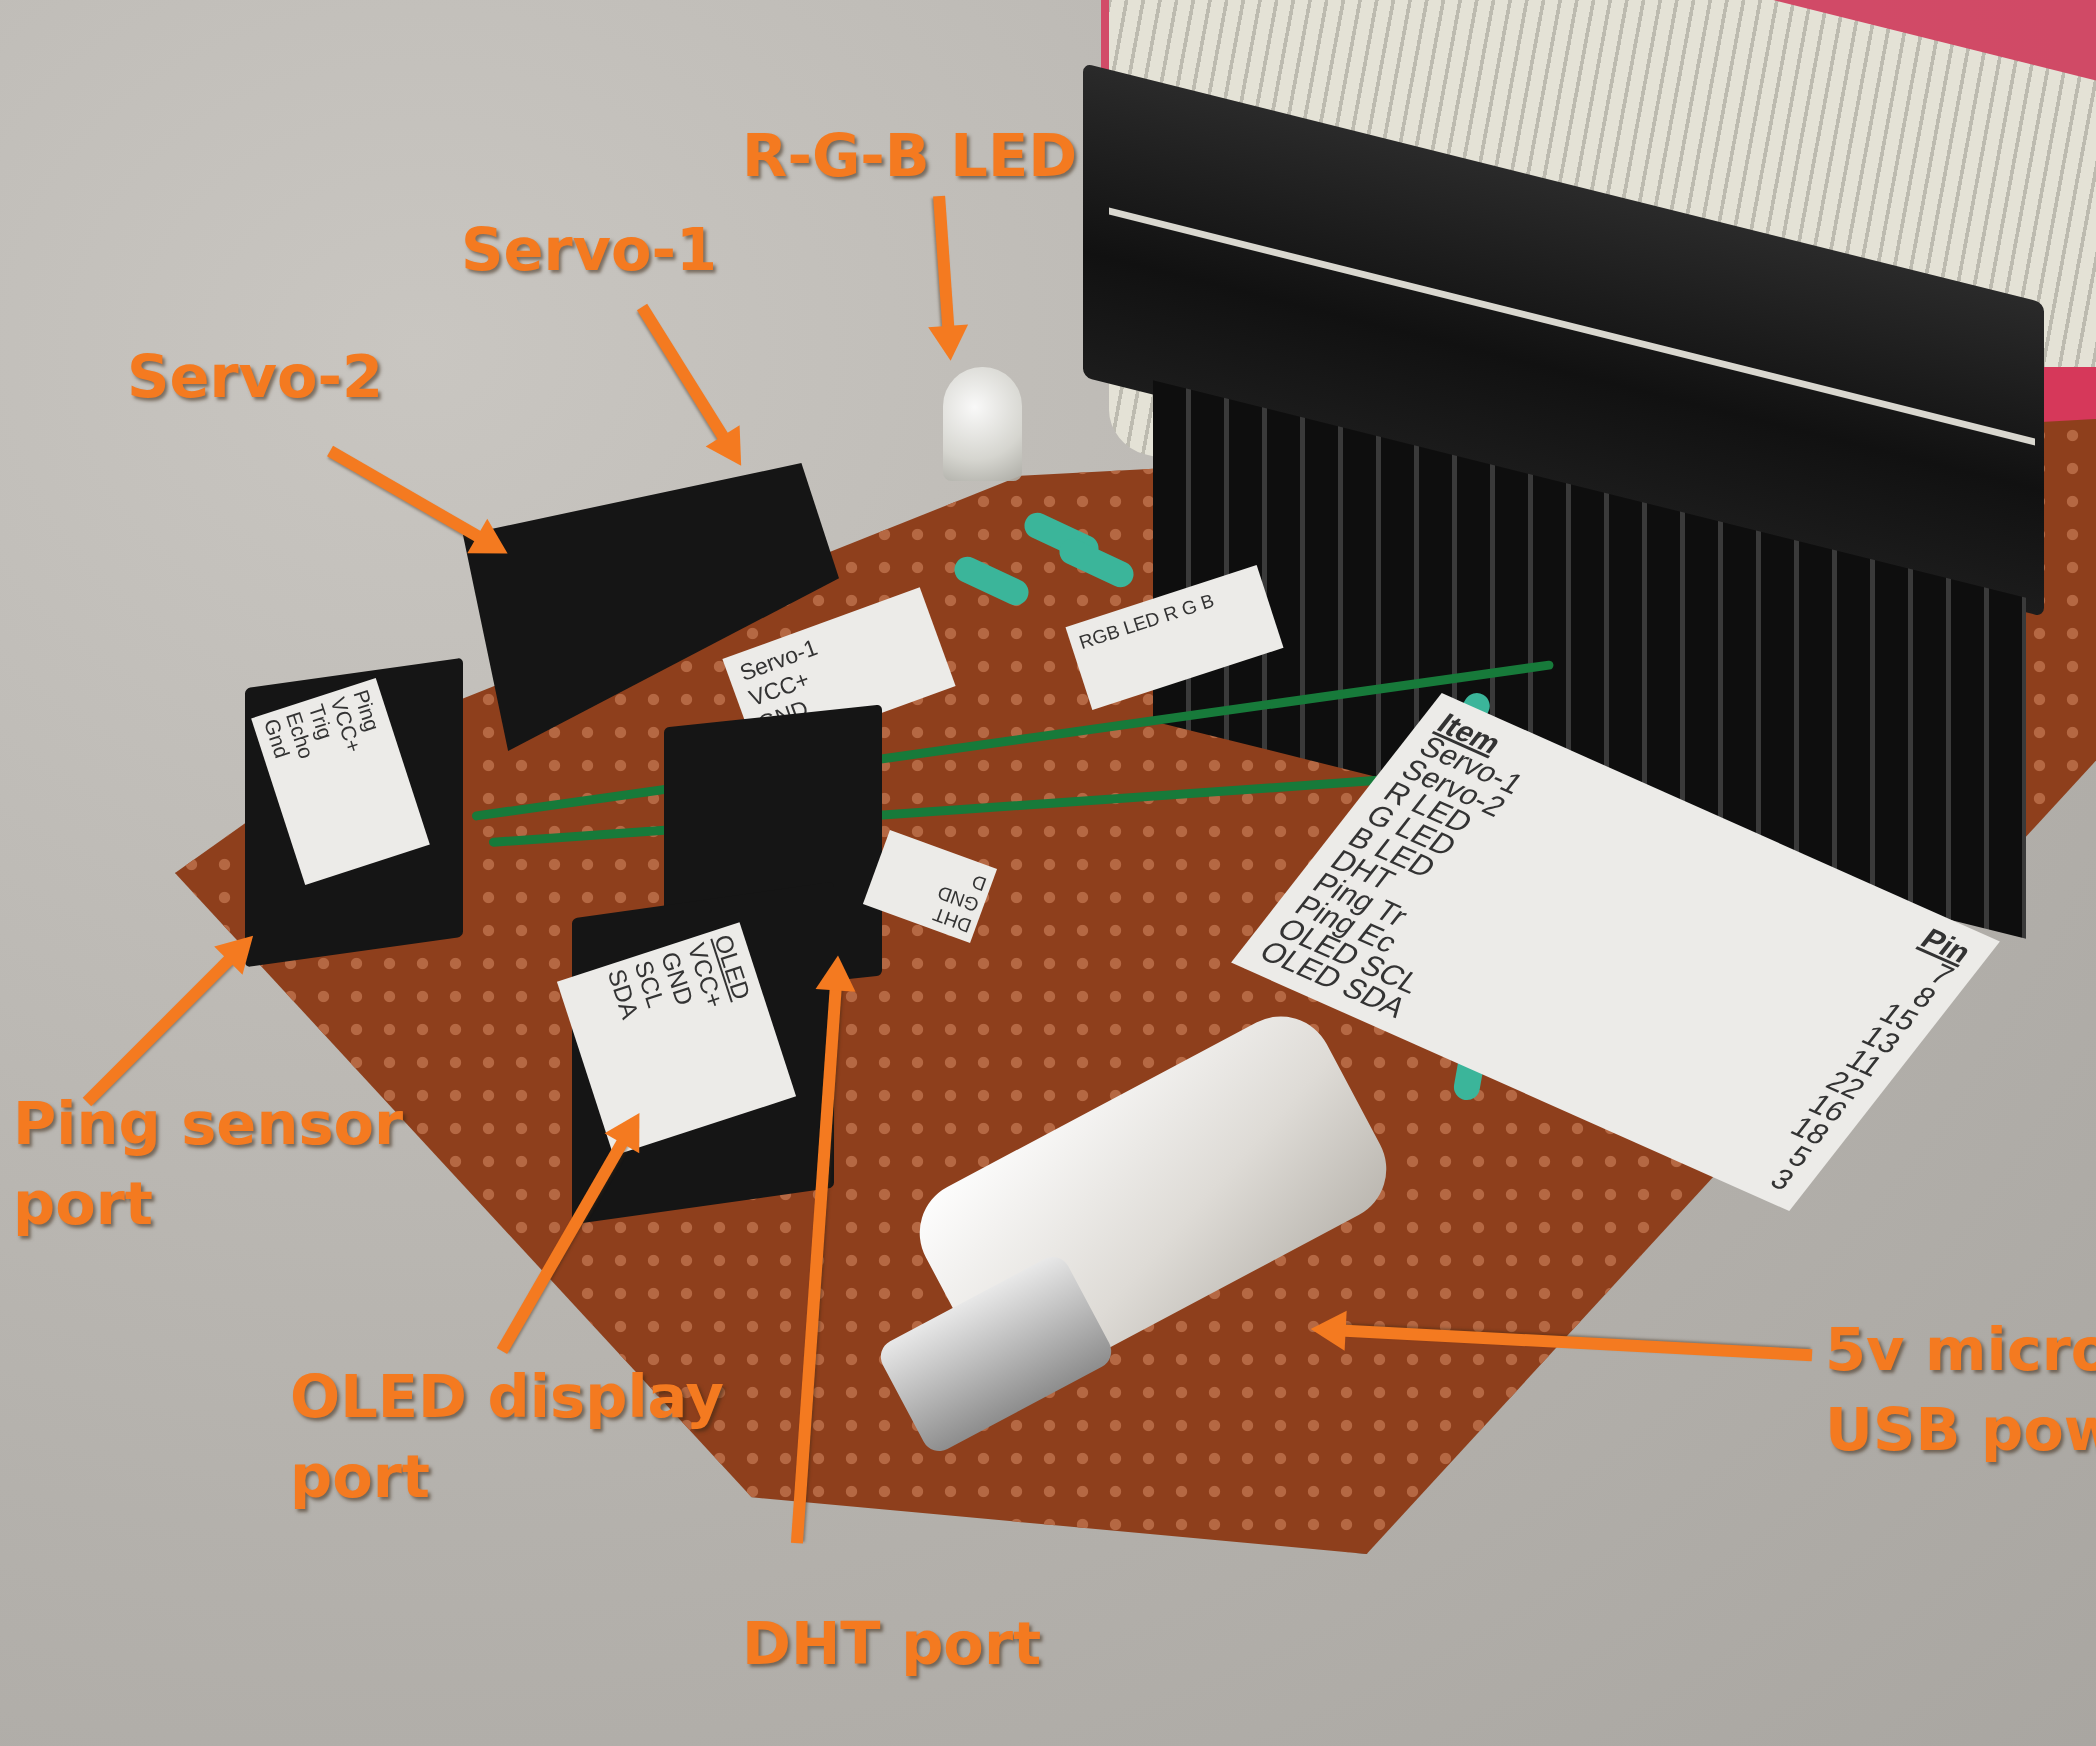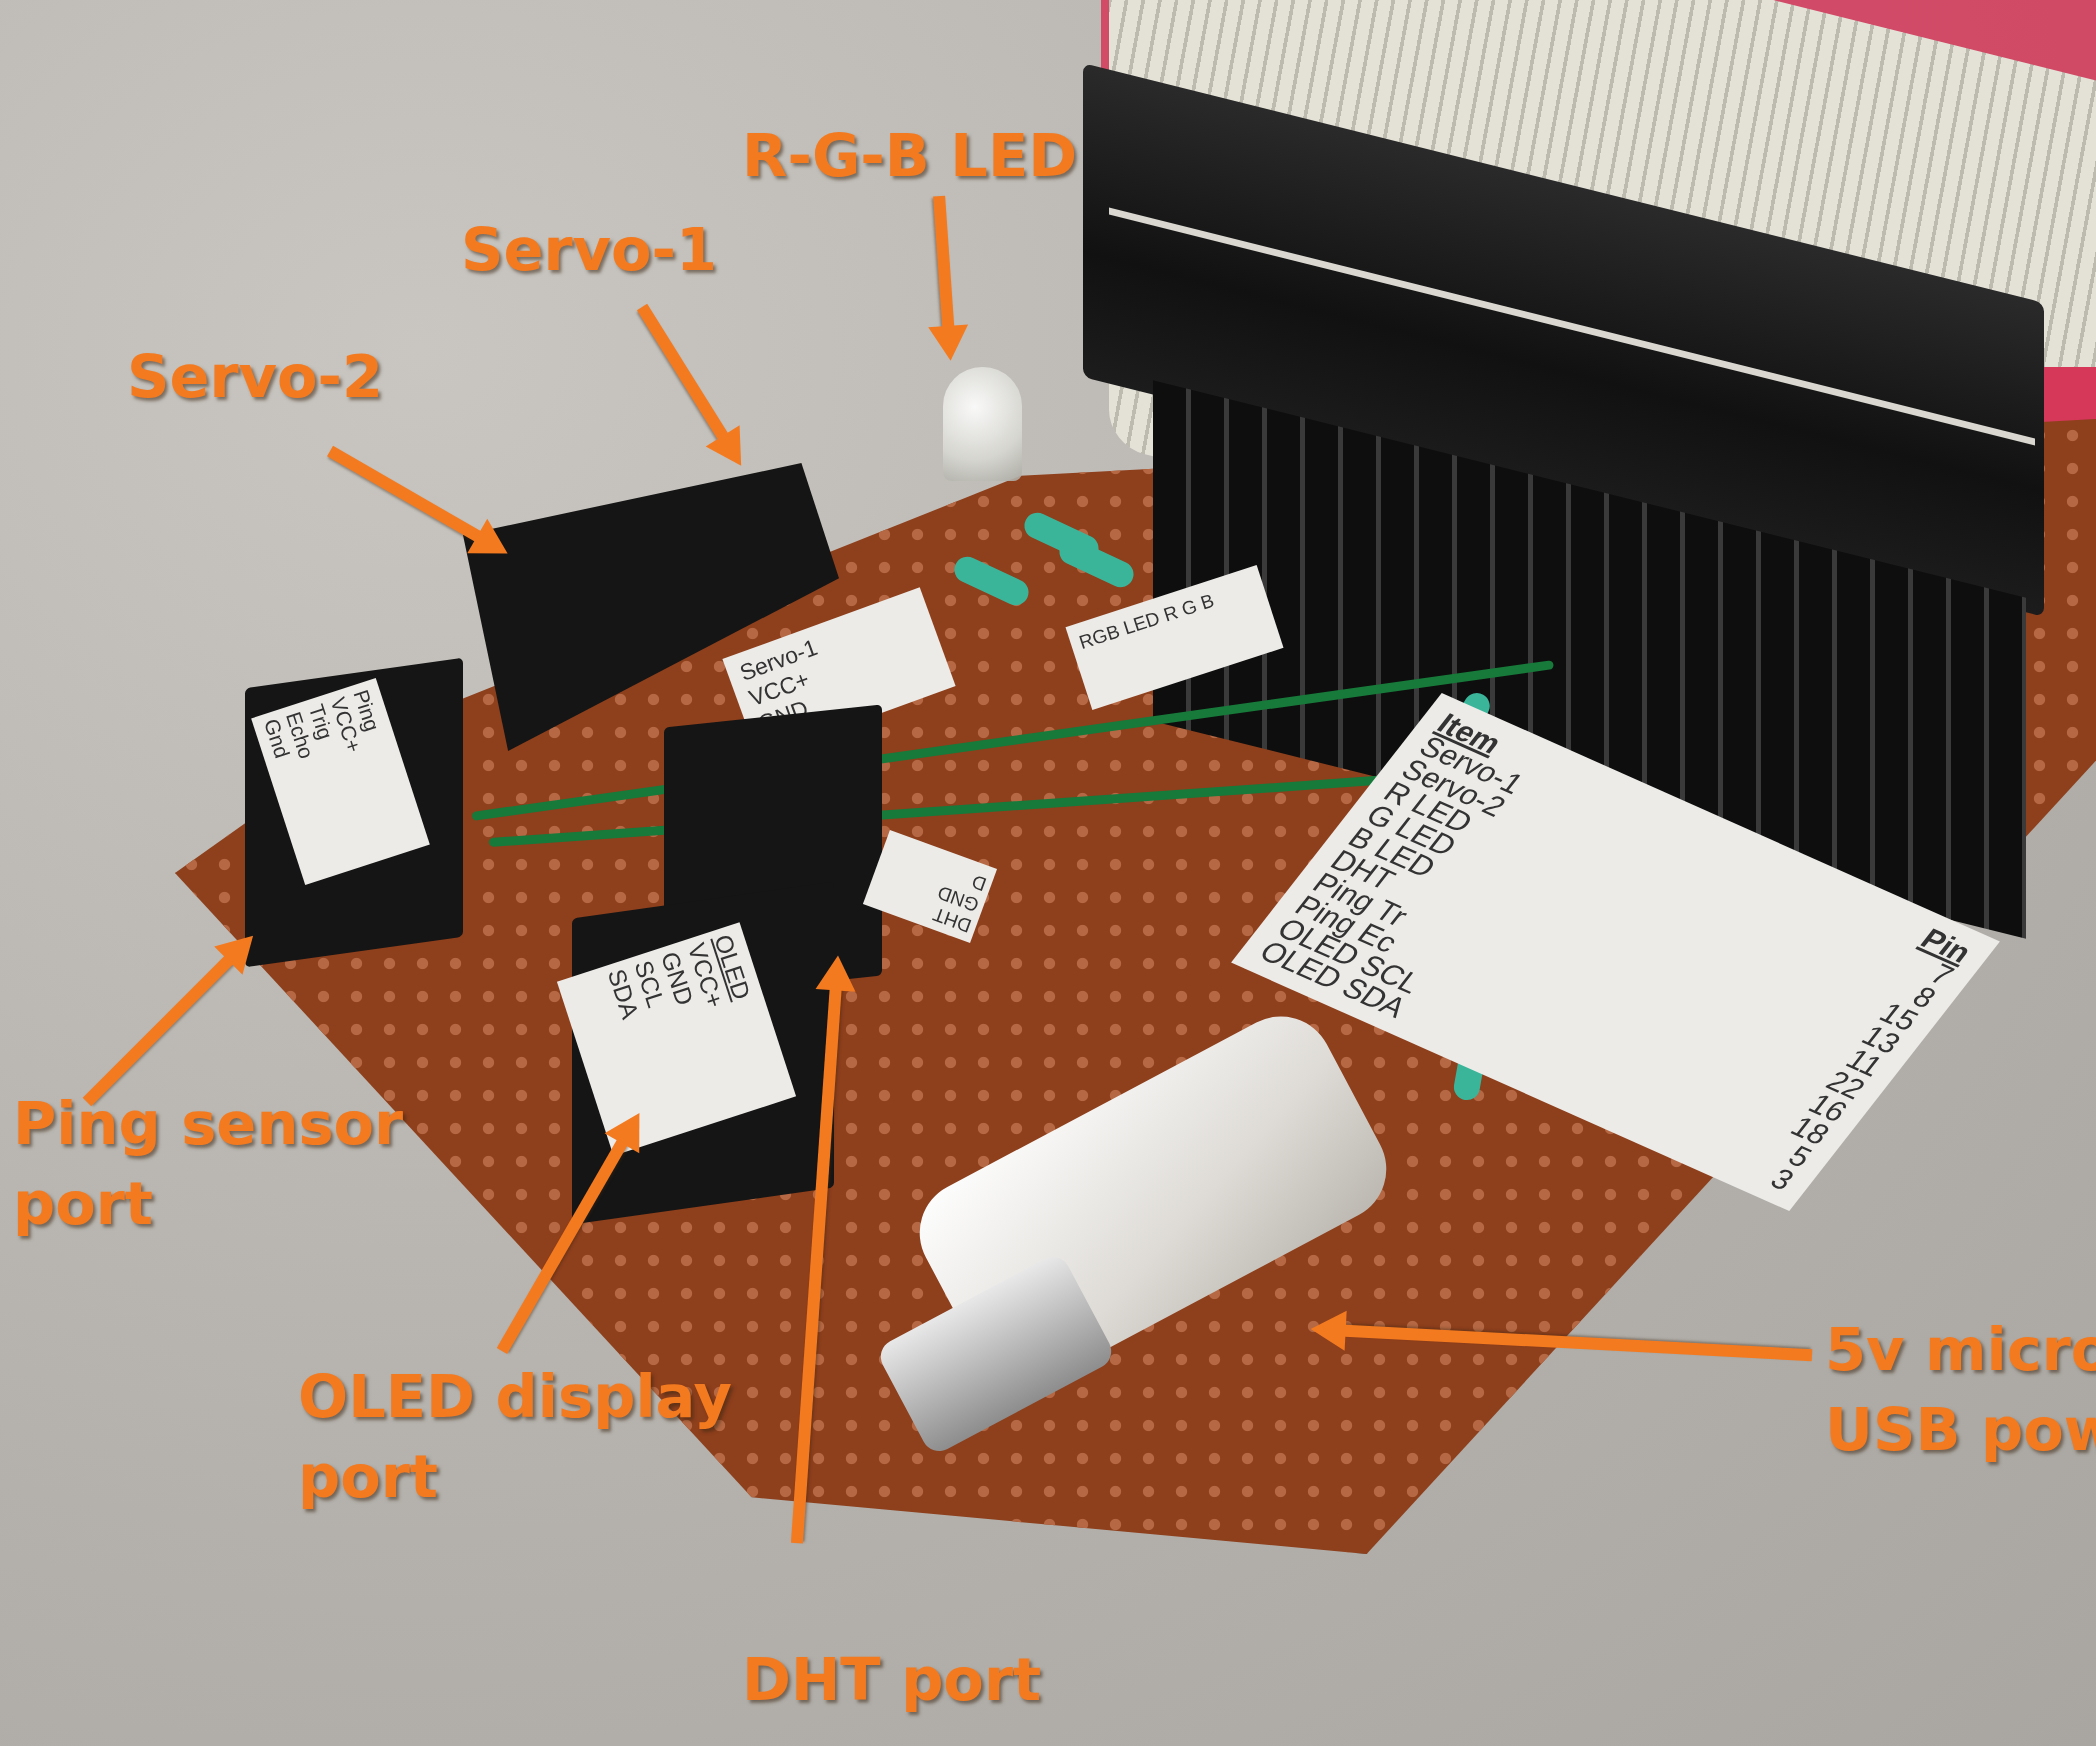--- a/index.html
+++ b/index.html
@@ -171,23 +171,23 @@
 <div class="ann" style="left:461px;top:210px">Servo-1</div>
 <div class="arrow" style="left:642px;top:301px;width:157px;transform:rotate(58deg)"></div>
 
 <div class="ann" style="left:127px;top:337px">Servo-2</div>
 <div class="arrow" style="left:330px;top:445px;width:175px;transform:rotate(30deg)"></div>
 
 <div class="ann" style="left:13px;top:1084px">Ping sensor
 port</div>
 <div class="arrow" style="left:87px;top:1096px;width:205px;transform:rotate(-45deg)"></div>
 
-<div class="ann" style="left:298px;top:1357px">OLED display
+<div class="ann" style="left:290px;top:1357px">OLED display
 port</div>
 <div class="arrow" style="left:502px;top:1345px;width:245px;transform:rotate(-60deg)"></div>
 
-<div class="ann" style="left:742px;top:1640px">DHT port</div>
+<div class="ann" style="left:742px;top:1604px">DHT port</div>
 <div class="arrow" style="left:797px;top:1537px;width:559px;transform:rotate(-86deg)"></div>
 
 <div class="ann" style="left:1825px;top:1310px">5v micro
 USB pow</div>
 <div class="arrow" style="left:1812px;top:1349px;width:472px;transform:rotate(183deg)"></div>
 
 
 </body></html>

